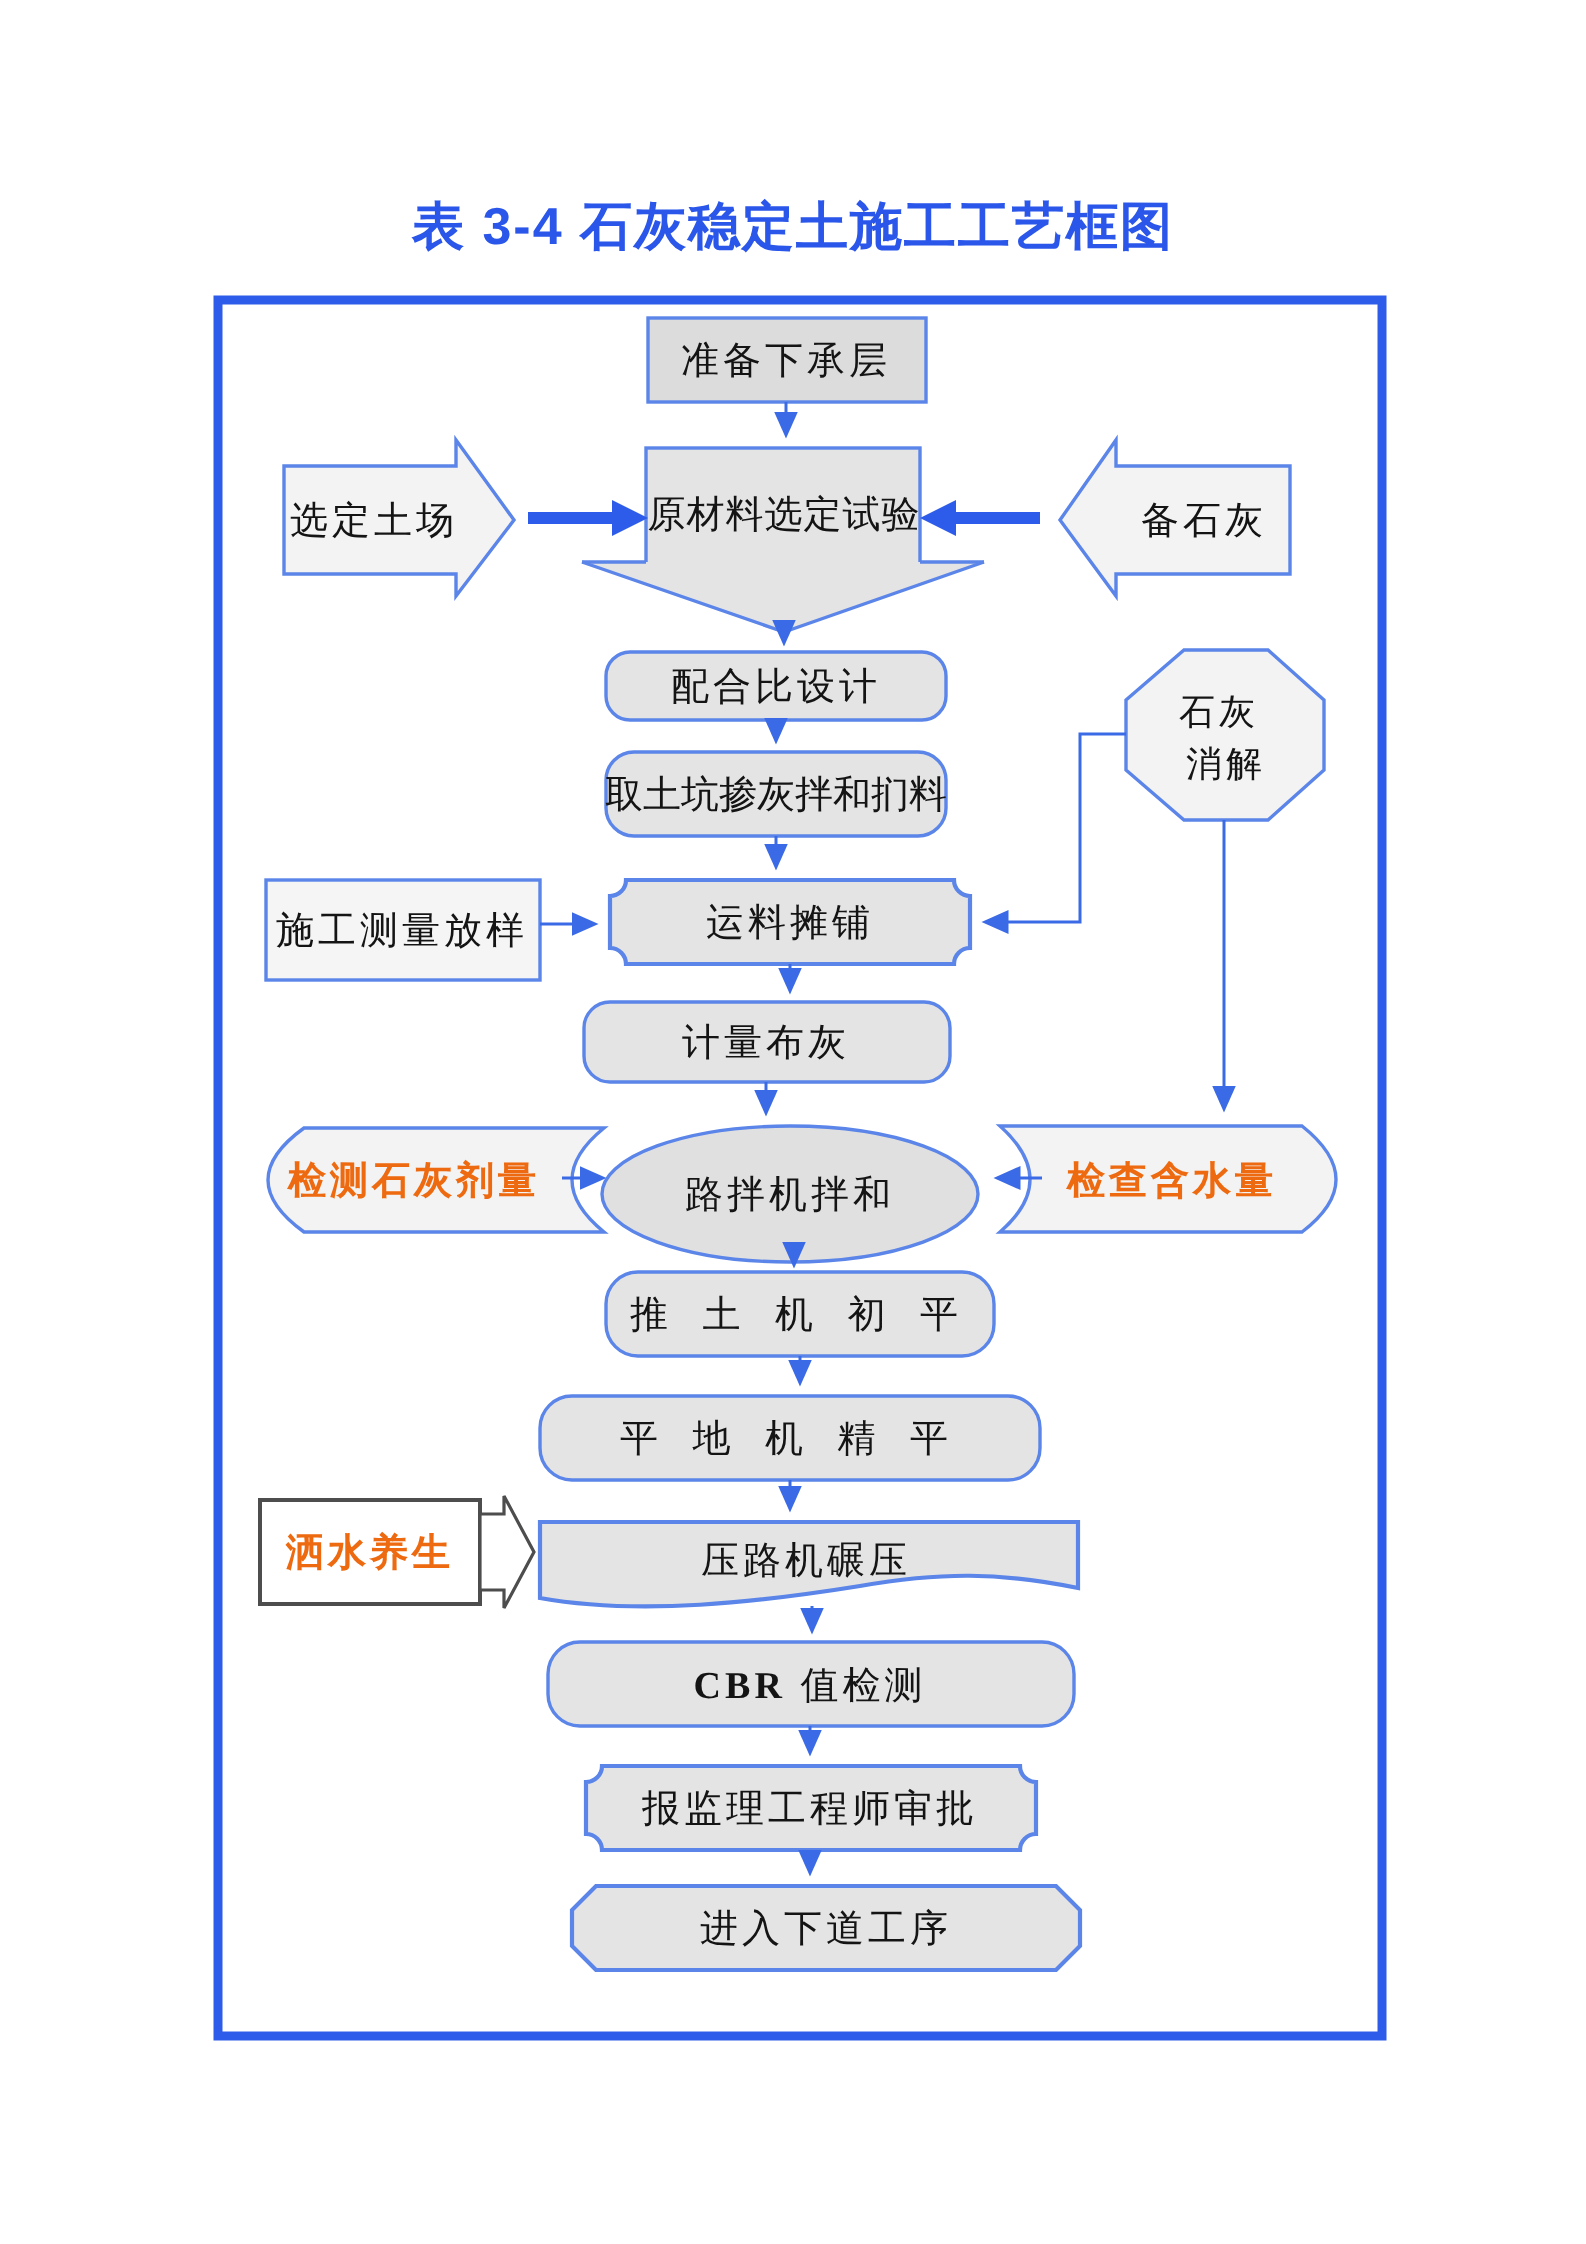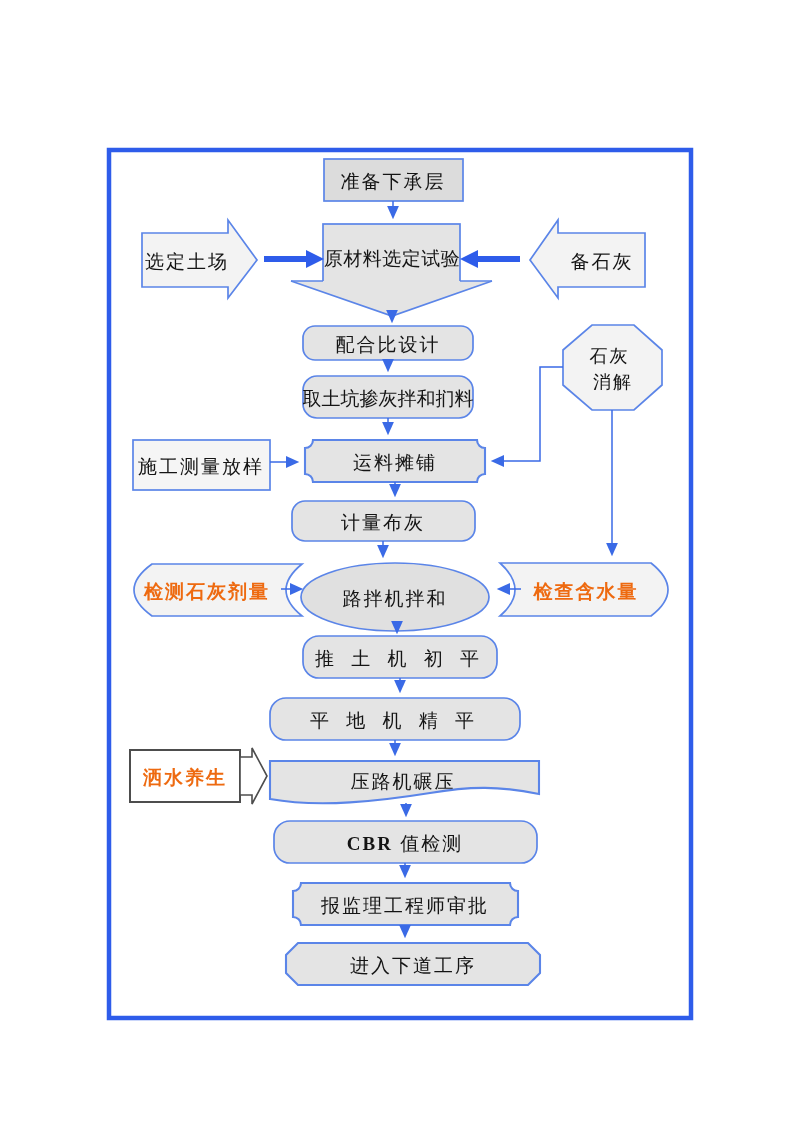--- a/index.html
+++ b/index.html
@@ -20,20 +20,21 @@
   .dstroke{stroke:#4d4d4d;stroke-width:2;fill:#ffffff;}
   .conn{stroke:#3a6ae6;stroke-width:1.5;fill:none;}
   .thick{stroke:#2e5cea;stroke-width:6;fill:none;}
   .thickhead{fill:#2e5cea;stroke:none;}
 </style>
 </head>
 <body>
 
 <div class="page">
 
+  <h1 class="doc-title">表 3-4 石灰稳定土施工工艺框图</h1>
 
   <svg width="793" height="1122" viewBox="0 0 793 1122">
     <defs>
       <marker id="ah" markerWidth="10" markerHeight="9" refX="7.5" refY="4" orient="auto">
         <path d="M0,0 L9,4 L0,8 Z" fill="#3a6ae6"></path>
       </marker>
     </defs>
 
     <rect x="109" y="150" width="582" height="868" fill="none" stroke="#2e5cea" stroke-width="4.5"></rect>
 

